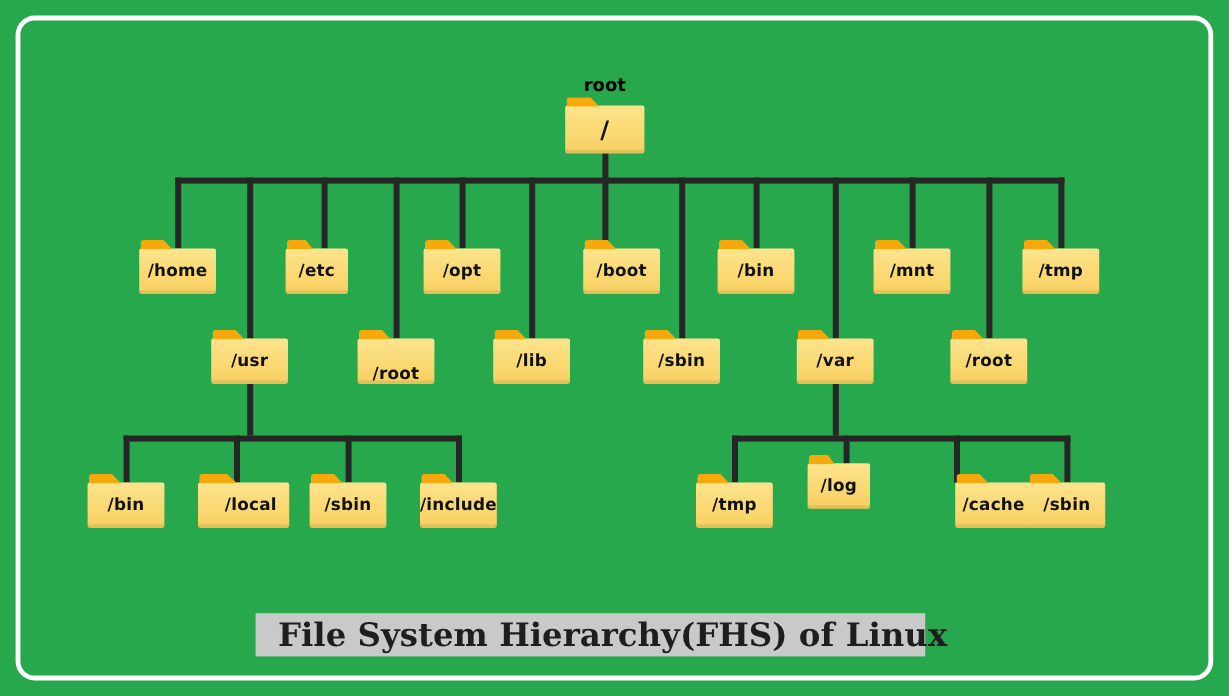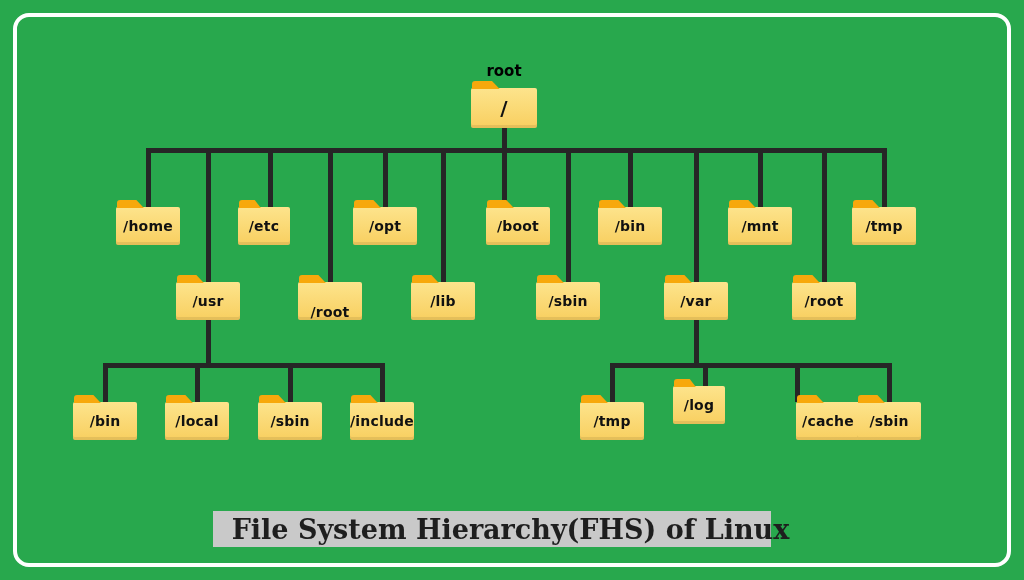--- a/index.html
+++ b/index.html
@@ -134,21 +134,21 @@
       </div>
       <div class="folder" style="left: 664px; top: 282px; width: 64px; height: 38px;">
         <span class="lbl">/var</span>
       </div>
       <div class="folder" style="left: 792px; top: 282px; width: 64px; height: 38px;">
         <span class="lbl">/root</span>
       </div>
       <div class="folder" style="left: 73px; top: 402px; width: 64px; height: 38px;">
         <span class="lbl">/bin</span>
       </div>
-      <div class="folder" style="left: 165px; top: 402px; width: 64px; height: 38px;">
+      <div class="folder" style="left: 165px; top: 402px; width: 64px; height: 38px; padding-left: 12px;">
         <span class="lbl">/local</span>
       </div>
       <div class="folder" style="left: 258px; top: 402px; width: 64px; height: 38px;">
         <span class="lbl">/sbin</span>
       </div>
       <div class="folder" style="left: 350px; top: 402px; width: 64px; height: 38px;">
         <span class="lbl">/include</span>
       </div>
       <div class="folder" style="left: 580px; top: 402px; width: 64px; height: 38px;">
         <span class="lbl">/tmp</span>

